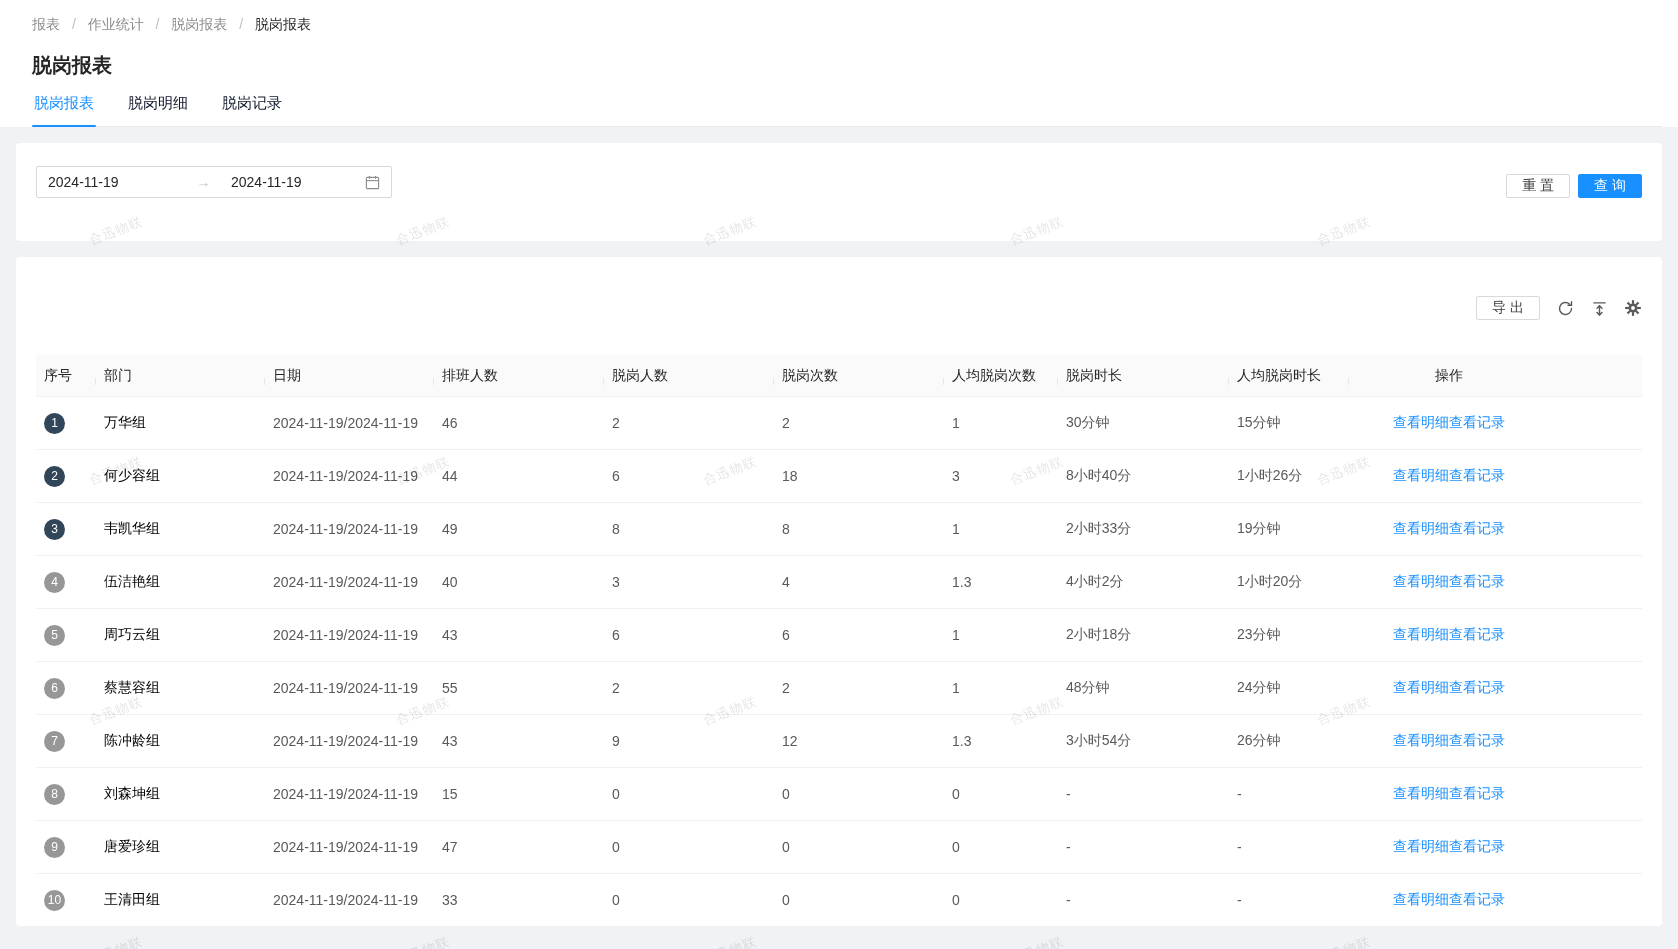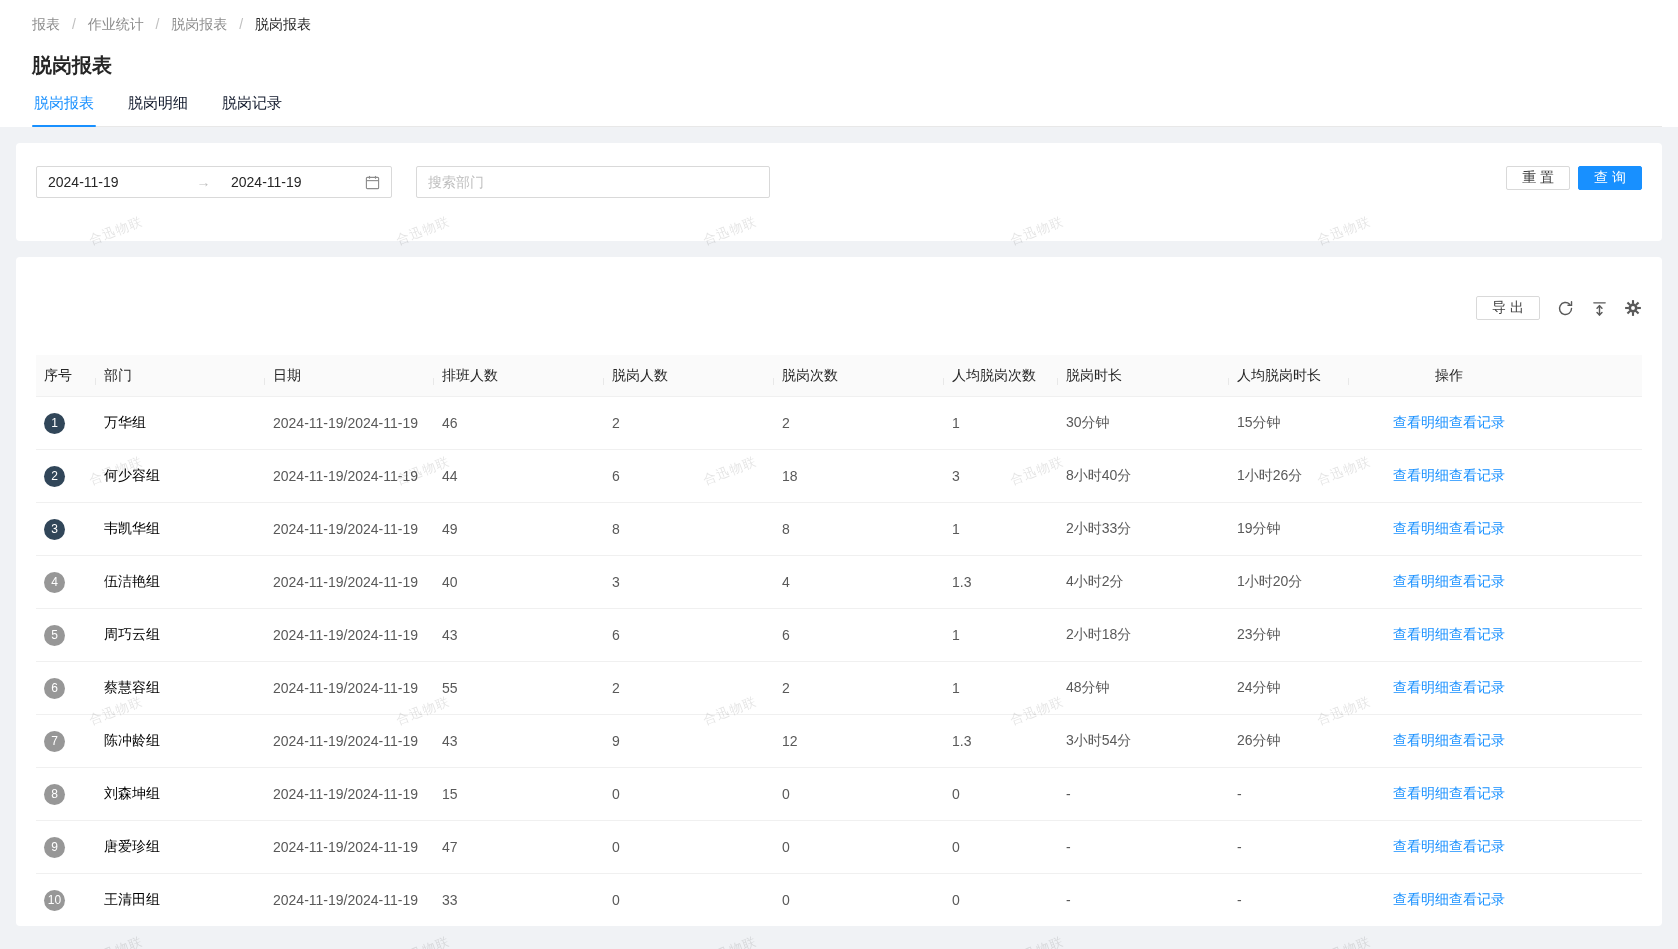--- a/index.html
+++ b/index.html
@@ -21,21 +21,21 @@
   .page-title { margin-top: 17px; font-size: 20px; line-height: 28px; font-weight: 700; color: #262626; }
   .tabs { margin-top: 15px; display: flex; border-bottom: 1px solid #e8e8e8; }
   .tab { font-size: 15px; color: #0f172a; padding: 0 2px 13px 2px; margin-right: 30px; cursor: pointer; position: relative; }
   .tab.active { color: #1890ff; }
   .tab.active::after { content: ""; position: absolute; left: 0; right: 0; bottom: -1px; height: 2px; background: #1890ff; border-radius: 1px; }
 
   
   .content { padding: 16px; }
   .card { background: #fff; border-radius: 4px; }
   .filter-card { padding: 23px 20px 43px 20px; }
-  .filter-row { display: flex; align-items: flex-start; }
+  .filter-row { display: flex; align-items: flex-end; }
 
   .range-picker {
     width: 356px; height: 32px; border: 1px solid #d9d9d9; border-radius: 2px;
     display: flex; align-items: center; padding: 0 11px; background: #fff;
   }
   .range-picker input {
     border: none; outline: none; width: 128px; font-size: 14px; color: #262626;
     font-family: "Liberation Sans", "DejaVu Sans", sans-serif; background: transparent;
   }
   .range-sep { color: #bfbfbf; margin: 0 8px; flex: 1; text-align: center; font-size: 14px; }
@@ -128,21 +128,20 @@
         <span class="picker-suffix">
           <svg width="15" height="15" viewBox="0 0 16 16" fill="none" stroke="#8c8c8c" stroke-width="1.2">
             <rect x="1.5" y="2.5" width="13" height="12" rx="1"></rect>
             <line x1="4.8" y1="1" x2="4.8" y2="4"></line>
             <line x1="11.2" y1="1" x2="11.2" y2="4"></line>
             <line x1="1.5" y1="6" x2="14.5" y2="6"></line>
           </svg>
         </span>
       </div>
 
-      <input class="search-input" type="text" placeholder="搜索部门" style="">
 
       <div class="filter-spacer"></div>
 
       <button class="btn btn-default">重 置</button>
       <button class="btn btn-primary">查 询</button>
     </div>
   </div>
 
   <div class="card table-card">
     <div class="table-toolbar">

